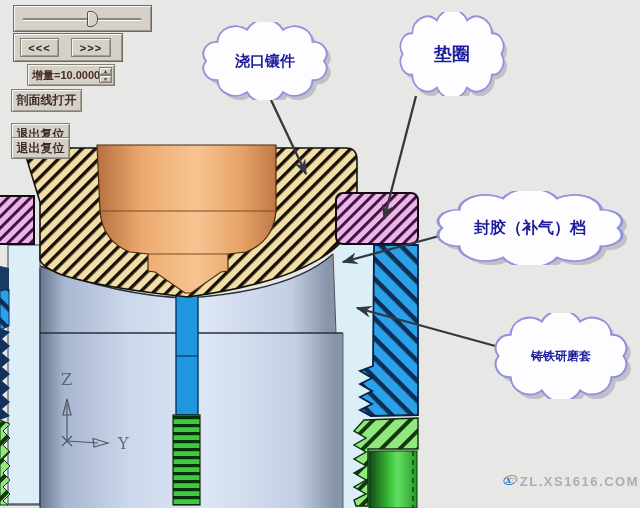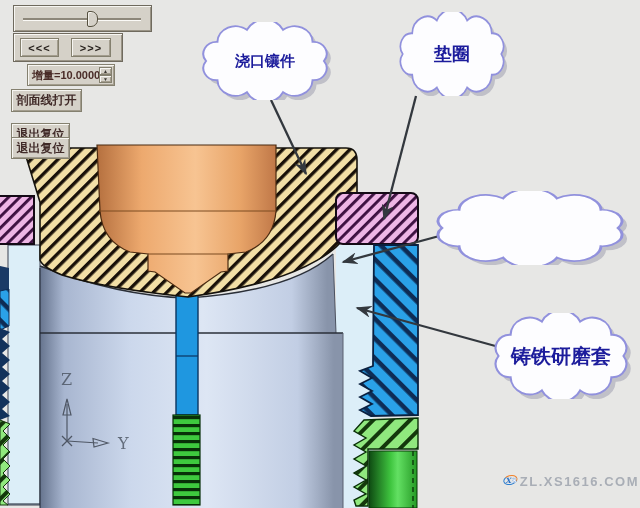--- a/index.html
+++ b/index.html
@@ -204,28 +204,29 @@
     <use href="#cloudShape" fill="#fdfdff" stroke="#9191dd" stroke-width="3"></use>
   </svg>
   <span style="font-size:18px;">垫圈</span>
 </div>
 
 <div class="cloud" style="left:430px;top:191px;width:200px;height:74px;">
   <svg viewBox="0 0 200 130" preserveAspectRatio="none">
     <use href="#cloudShape" transform="translate(5,7)" fill="#c0c0c8" stroke="none"></use>
     <use href="#cloudShape" fill="#fdfdff" stroke="#9191dd" stroke-width="3"></use>
   </svg>
+  <span style="font-size:16px;">封胶（补气）档</span>
 </div>
 
 <div class="cloud" style="left:490px;top:313px;width:142px;height:86px;">
   <svg viewBox="0 0 200 130" preserveAspectRatio="none">
     <use href="#cloudShape" transform="translate(6,7)" fill="#c0c0c8" stroke="none"></use>
     <use href="#cloudShape" fill="#fdfdff" stroke="#9191dd" stroke-width="3"></use>
   </svg>
-  <span style="font-size:20px;">铸铁研磨套</span>
+  <span style="font-size:12px;">铸铁研磨套</span>
 </div>
 
 <div class="wm">
   <svg width="62" height="54" viewBox="0 0 150 130">
     <defs>
       <linearGradient id="gSwoosh" x1="0" y1="1" x2="1" y2="0">
         <stop offset="0" stop-color="#2e7fd0"></stop>
           <stop offset=".5" stop-color="#2e7fd0"></stop>
         <stop offset=".62" stop-color="#f08028"></stop>
           <stop offset="1" stop-color="#f08028"></stop>

